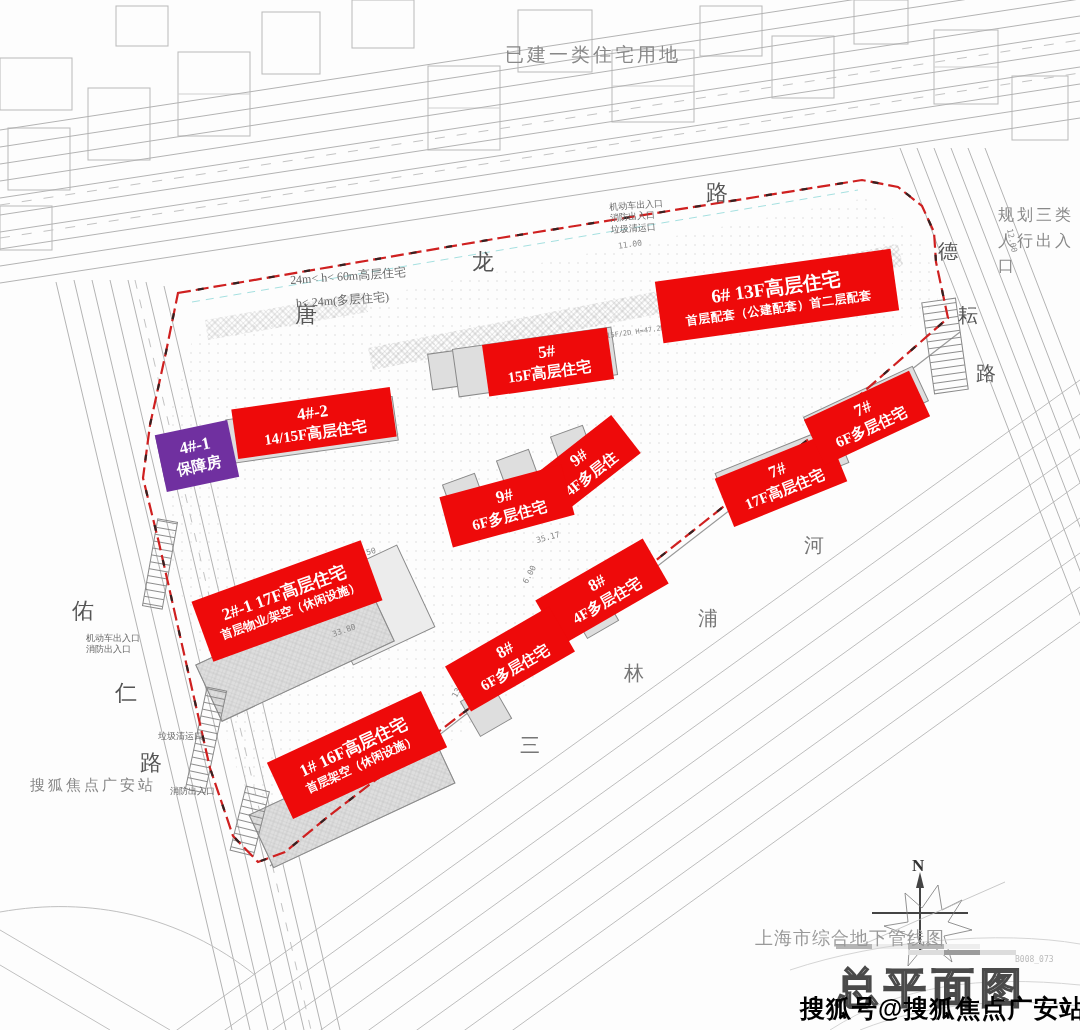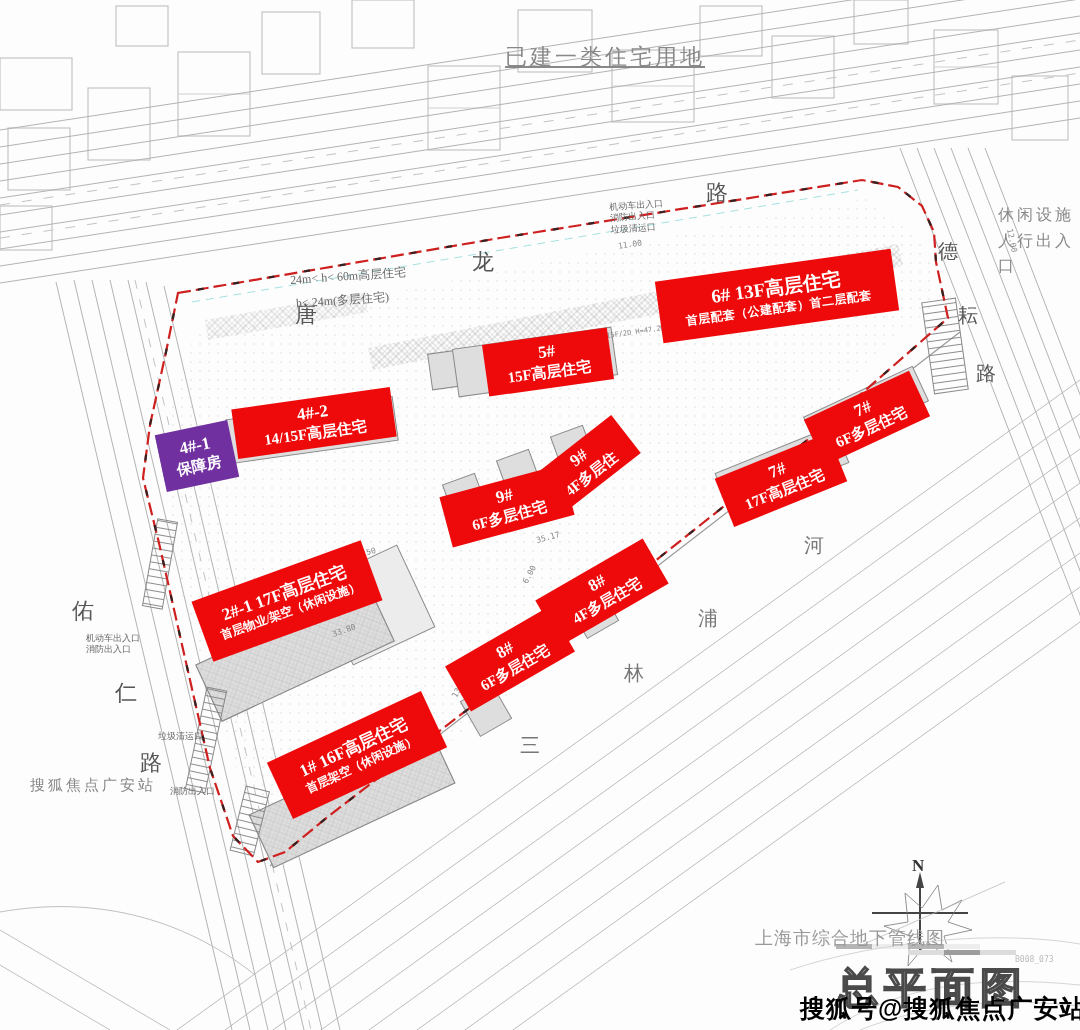--- a/index.html
+++ b/index.html
@@ -179,23 +179,23 @@
 
     <g stroke="#d5d5d5" fill="none">
       <path d="M830,1030 C900,985 980,975 1080,985"></path>
       <path d="M860,1030 C930,1002 1010,998 1080,1006"></path>
       <path d="M790,970 C880,940 1000,930 1080,944"></path>
     </g>
 
     <text x="932" y="1002" text-anchor="middle" font-size="42" font-weight="bold" letter-spacing="6" fill="#ffffff" stroke="#4a4a4a" stroke-width="1.5">总平面图</text>
   </svg>
 
-  <div class="land" style="left:505px;top:42px;font-size:22px;text-decoration:underline;">已建一类住宅用地</div>
+  <div class="land" style="left:505px;top:42px;font-size:19px;">已建一类住宅用地</div>
   <div class="land" style="left:998px;top:202px;font-size:16px;line-height:1.6;">
-    <div>休闲设施</div>
+    <div>规划三类</div>
     <div>人行出入口</div>
   </div>
   <div class="land" style="left:30px;top:776px;font-size:15px;">搜狐焦点广安站</div>
 
   <div class="roadchar" style="left:295px;top:300px;">唐</div>
   <div class="roadchar" style="left:472px;top:247px;">龙</div>
   <div class="roadchar" style="left:706px;top:178px;">路</div>
   <div class="roadchar" style="left:72px;top:596px;">佑</div>
   <div class="roadchar" style="left:115px;top:678px;">仁</div>
   <div class="roadchar" style="left:140px;top:748px;">路</div>

